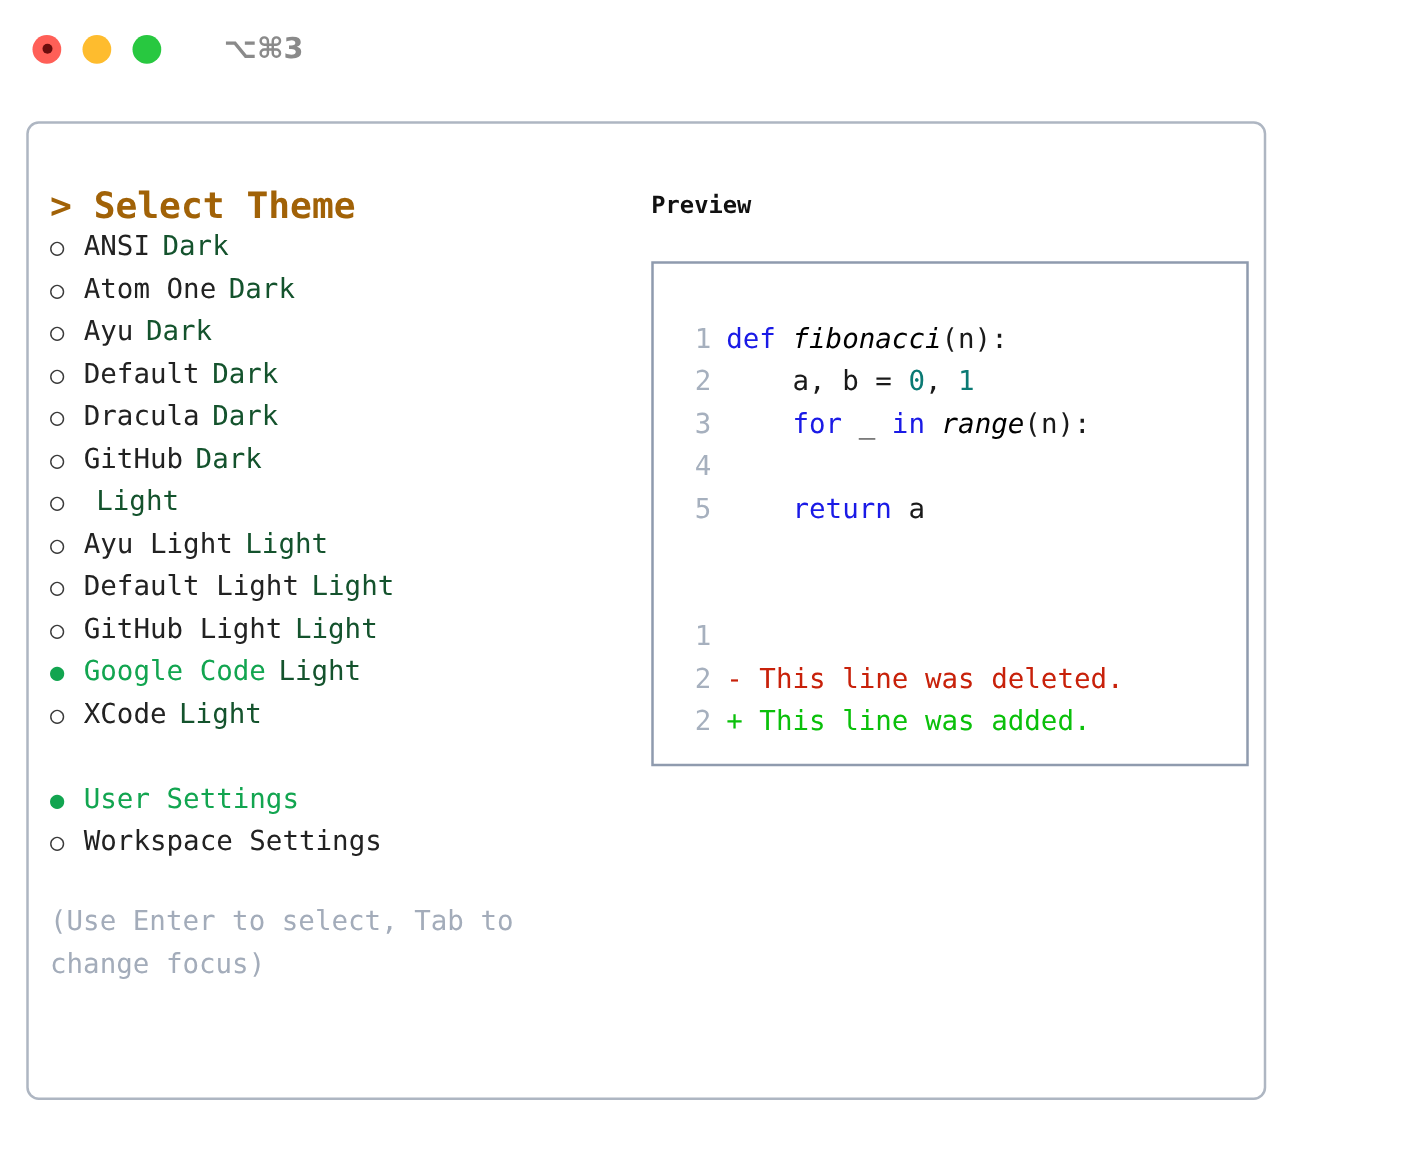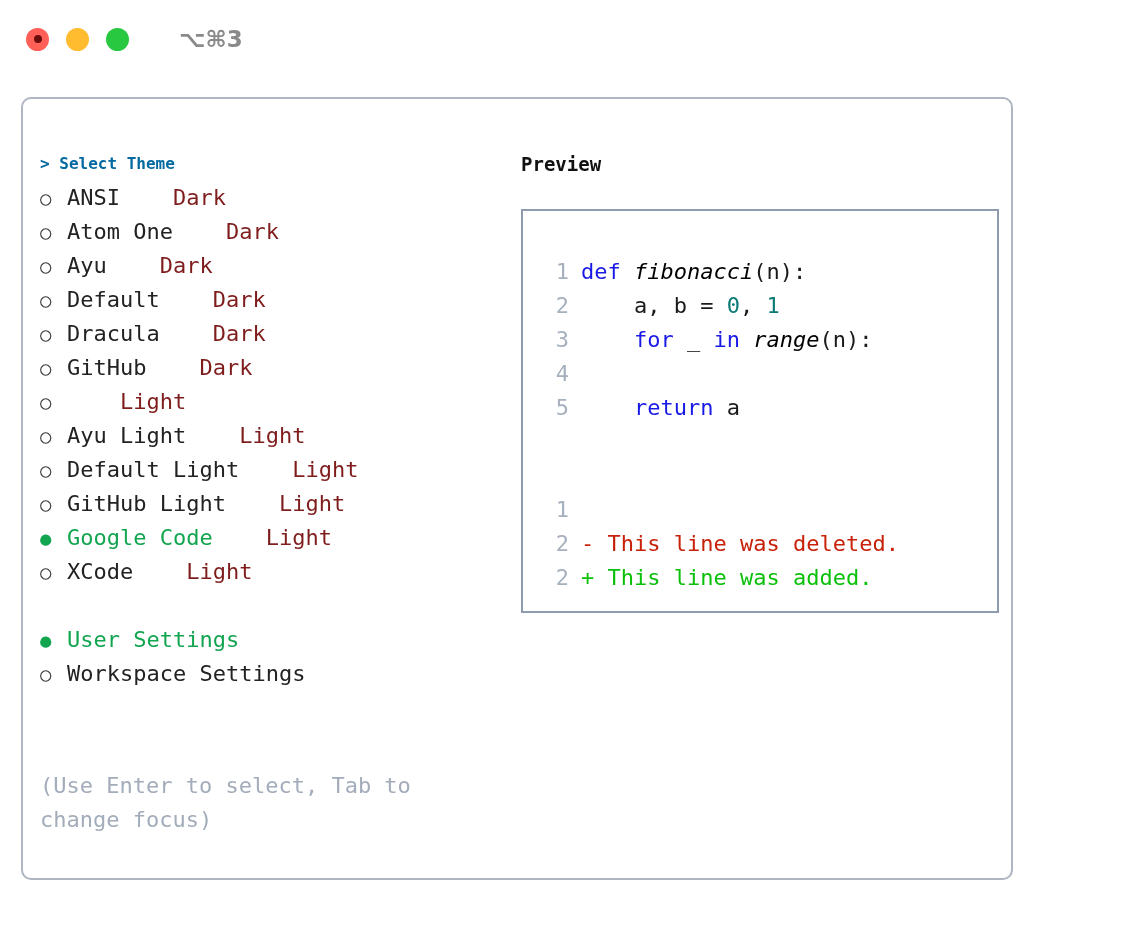--- a/index.html
+++ b/index.html
@@ -81,23 +81,23 @@
 
   .columns {
     display: flex;
     padding: 48px 0 0 0;
   }
   .col-left  { width: 470px; padding-left: 17px; }
   .col-right { flex: 1; padding-left: 11px; }
 
   
   .section-header {
-    font-size: 16px;
+    font-size: 29px;
     font-weight: bold;
-    color: #0369a1;
+    color: #a16207;
     line-height: 34px;
     white-space: pre;
   }
   .theme-list { margin-top: 0px; }
 
   .opt {
     display: flex;
     align-items: baseline;
     line-height: 34px;
     height: 34px;
@@ -109,43 +109,41 @@
     width: 27px;
     flex: 0 0 27px;
     font-size: 19px;
     color: #3b3b3b;
     line-height: 34px;
   }
   .opt.selected .marker { color: #12a550; }
   .opt-label { color: #222222; text-align: right; }
   .opt.selected .opt-label { color: #12a550; }
   .opt-variant {
-    color: #7f1d1d;
+    color: #14532d;
     padding-left: 10px;
-    margin-left: 43px;
   }
 
   .group-header {
     font-size: 22px;
     color: #222222;
     line-height: 34px;
     height: 34px;
     padding-left: 27px;
     white-space: pre;
   }
   .spacer-34 { height: 34px; }
   .spacer-30 { height: 30px; }
 
   .hint {
     font-size: 22px;
     color: #a3acba;
     line-height: 34px;
     width: 400px;
     white-space: normal;
-    margin-top: 48px;
   }
 
   
   .preview-title {
     font-size: 19px;
     font-weight: bold;
     color: #111111;
     line-height: 34px;
     white-space: pre;
   }

